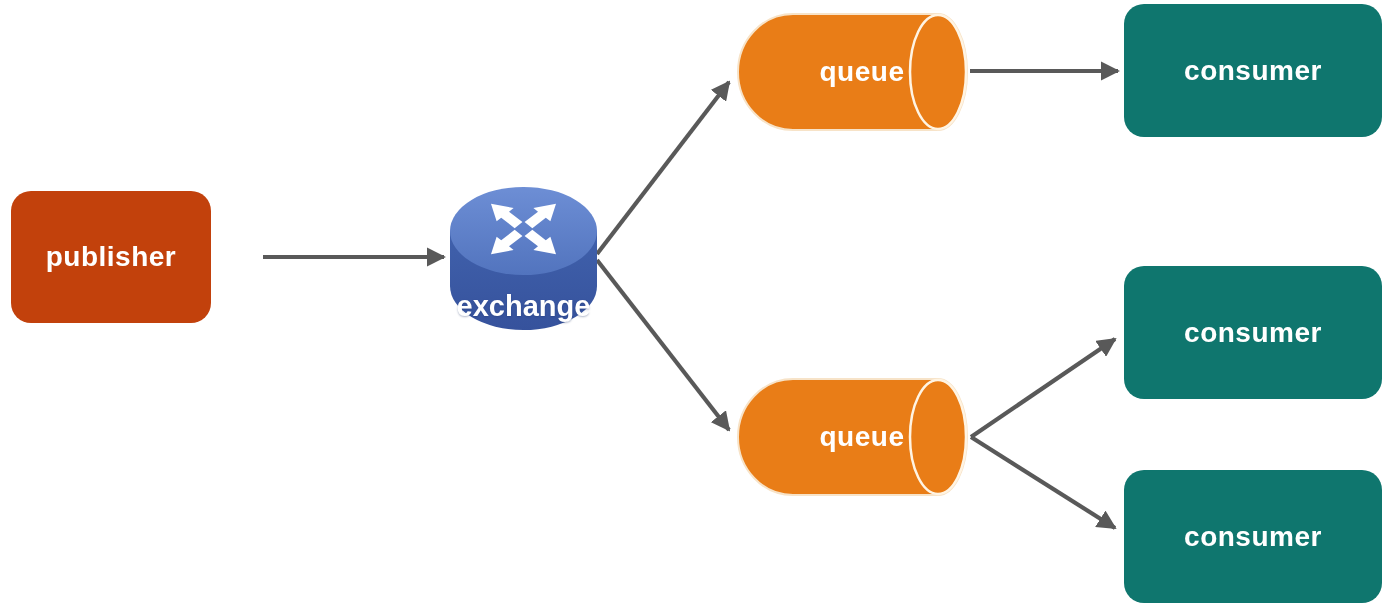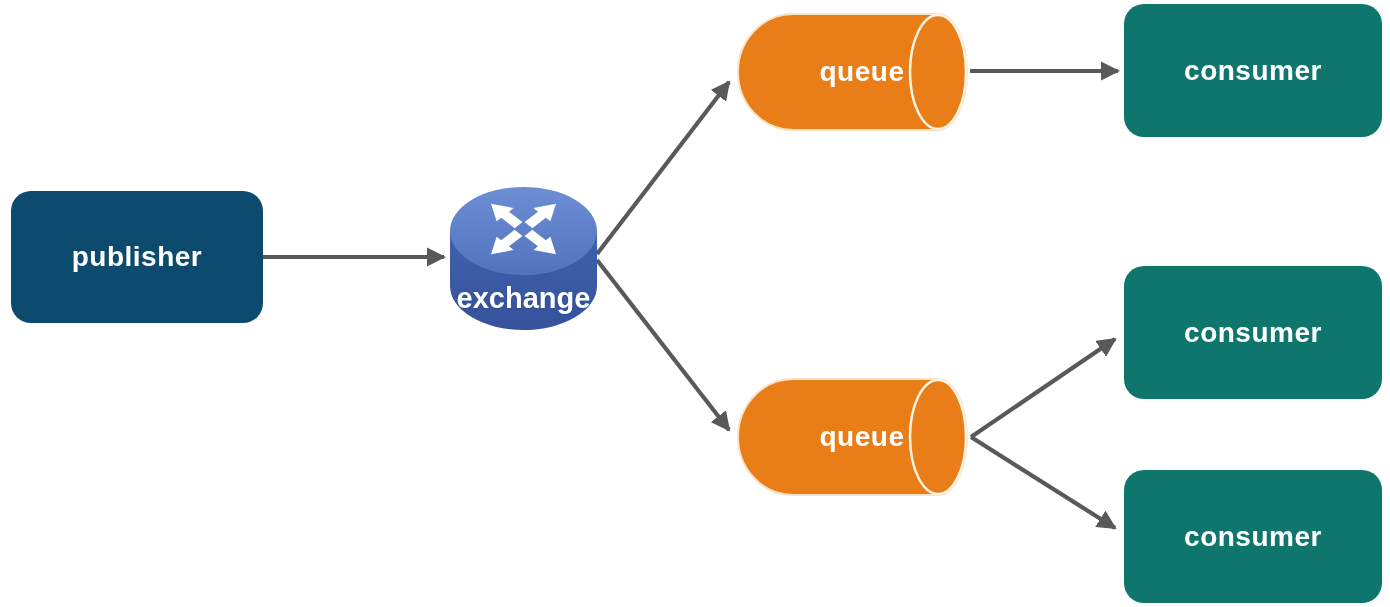--- a/index.html
+++ b/index.html
@@ -2,33 +2,33 @@
 <html><head>
 <meta charset="utf-8">
 <style>
   html,body{margin:0;padding:0;background:#ffffff;}
   body{font-family:"Liberation Sans", sans-serif;}
   .canvas{position:relative;width:1390px;height:607px;background:#ffffff;overflow:hidden;}
   .edges{position:absolute;left:0;top:0;width:1390px;height:607px;z-index:1;}
   .node{position:absolute;z-index:2;display:flex;align-items:center;justify-content:center;}
   .node-label{color:#ffffff;font-weight:700;font-size:28px;letter-spacing:0.5px;}
   .rect-node{border-radius:20px;}
-  .publisher{left:11px;top:191px;width:252px;height:132px;background:#0c4a6e;}
+  .publisher{left:11px;top:191px;width:200px;height:132px;background:#c2410c;}
   .consumer{left:1124px;width:258px;height:133px;background:#0f766e;}
   .consumer-1{top:4px;}
   .consumer-2{top:266px;}
   .consumer-3{top:470px;}
   .queue{width:232px;height:120px;left:737px;}
   .queue-top{top:12px;}
   .queue-bottom{top:377px;}
   .queue svg{position:absolute;left:0;top:0;}
   .queue .node-label{position:relative;z-index:3;margin-left:18px;}
   .exchange{left:450px;top:186px;width:147px;height:146px;display:block;}
   .exchange svg{position:absolute;left:0;top:0;}
-  .exchange-label{position:absolute;left:-10px;right:-10px;top:96px;text-align:center;
+  .exchange-label{position:absolute;left:-10px;right:-10px;top:104px;text-align:center;
     color:#ffffff;font-weight:700;font-size:29px;z-index:3;
     text-shadow:0 1px 2px rgba(30,50,100,0.35);}
 </style>
 </head>
 <body>
 
 <div class="canvas">
 
   <svg class="edges" width="1390" height="607" viewBox="0 0 1390 607" xmlns="http://www.w3.org/2000/svg">
     <defs>

